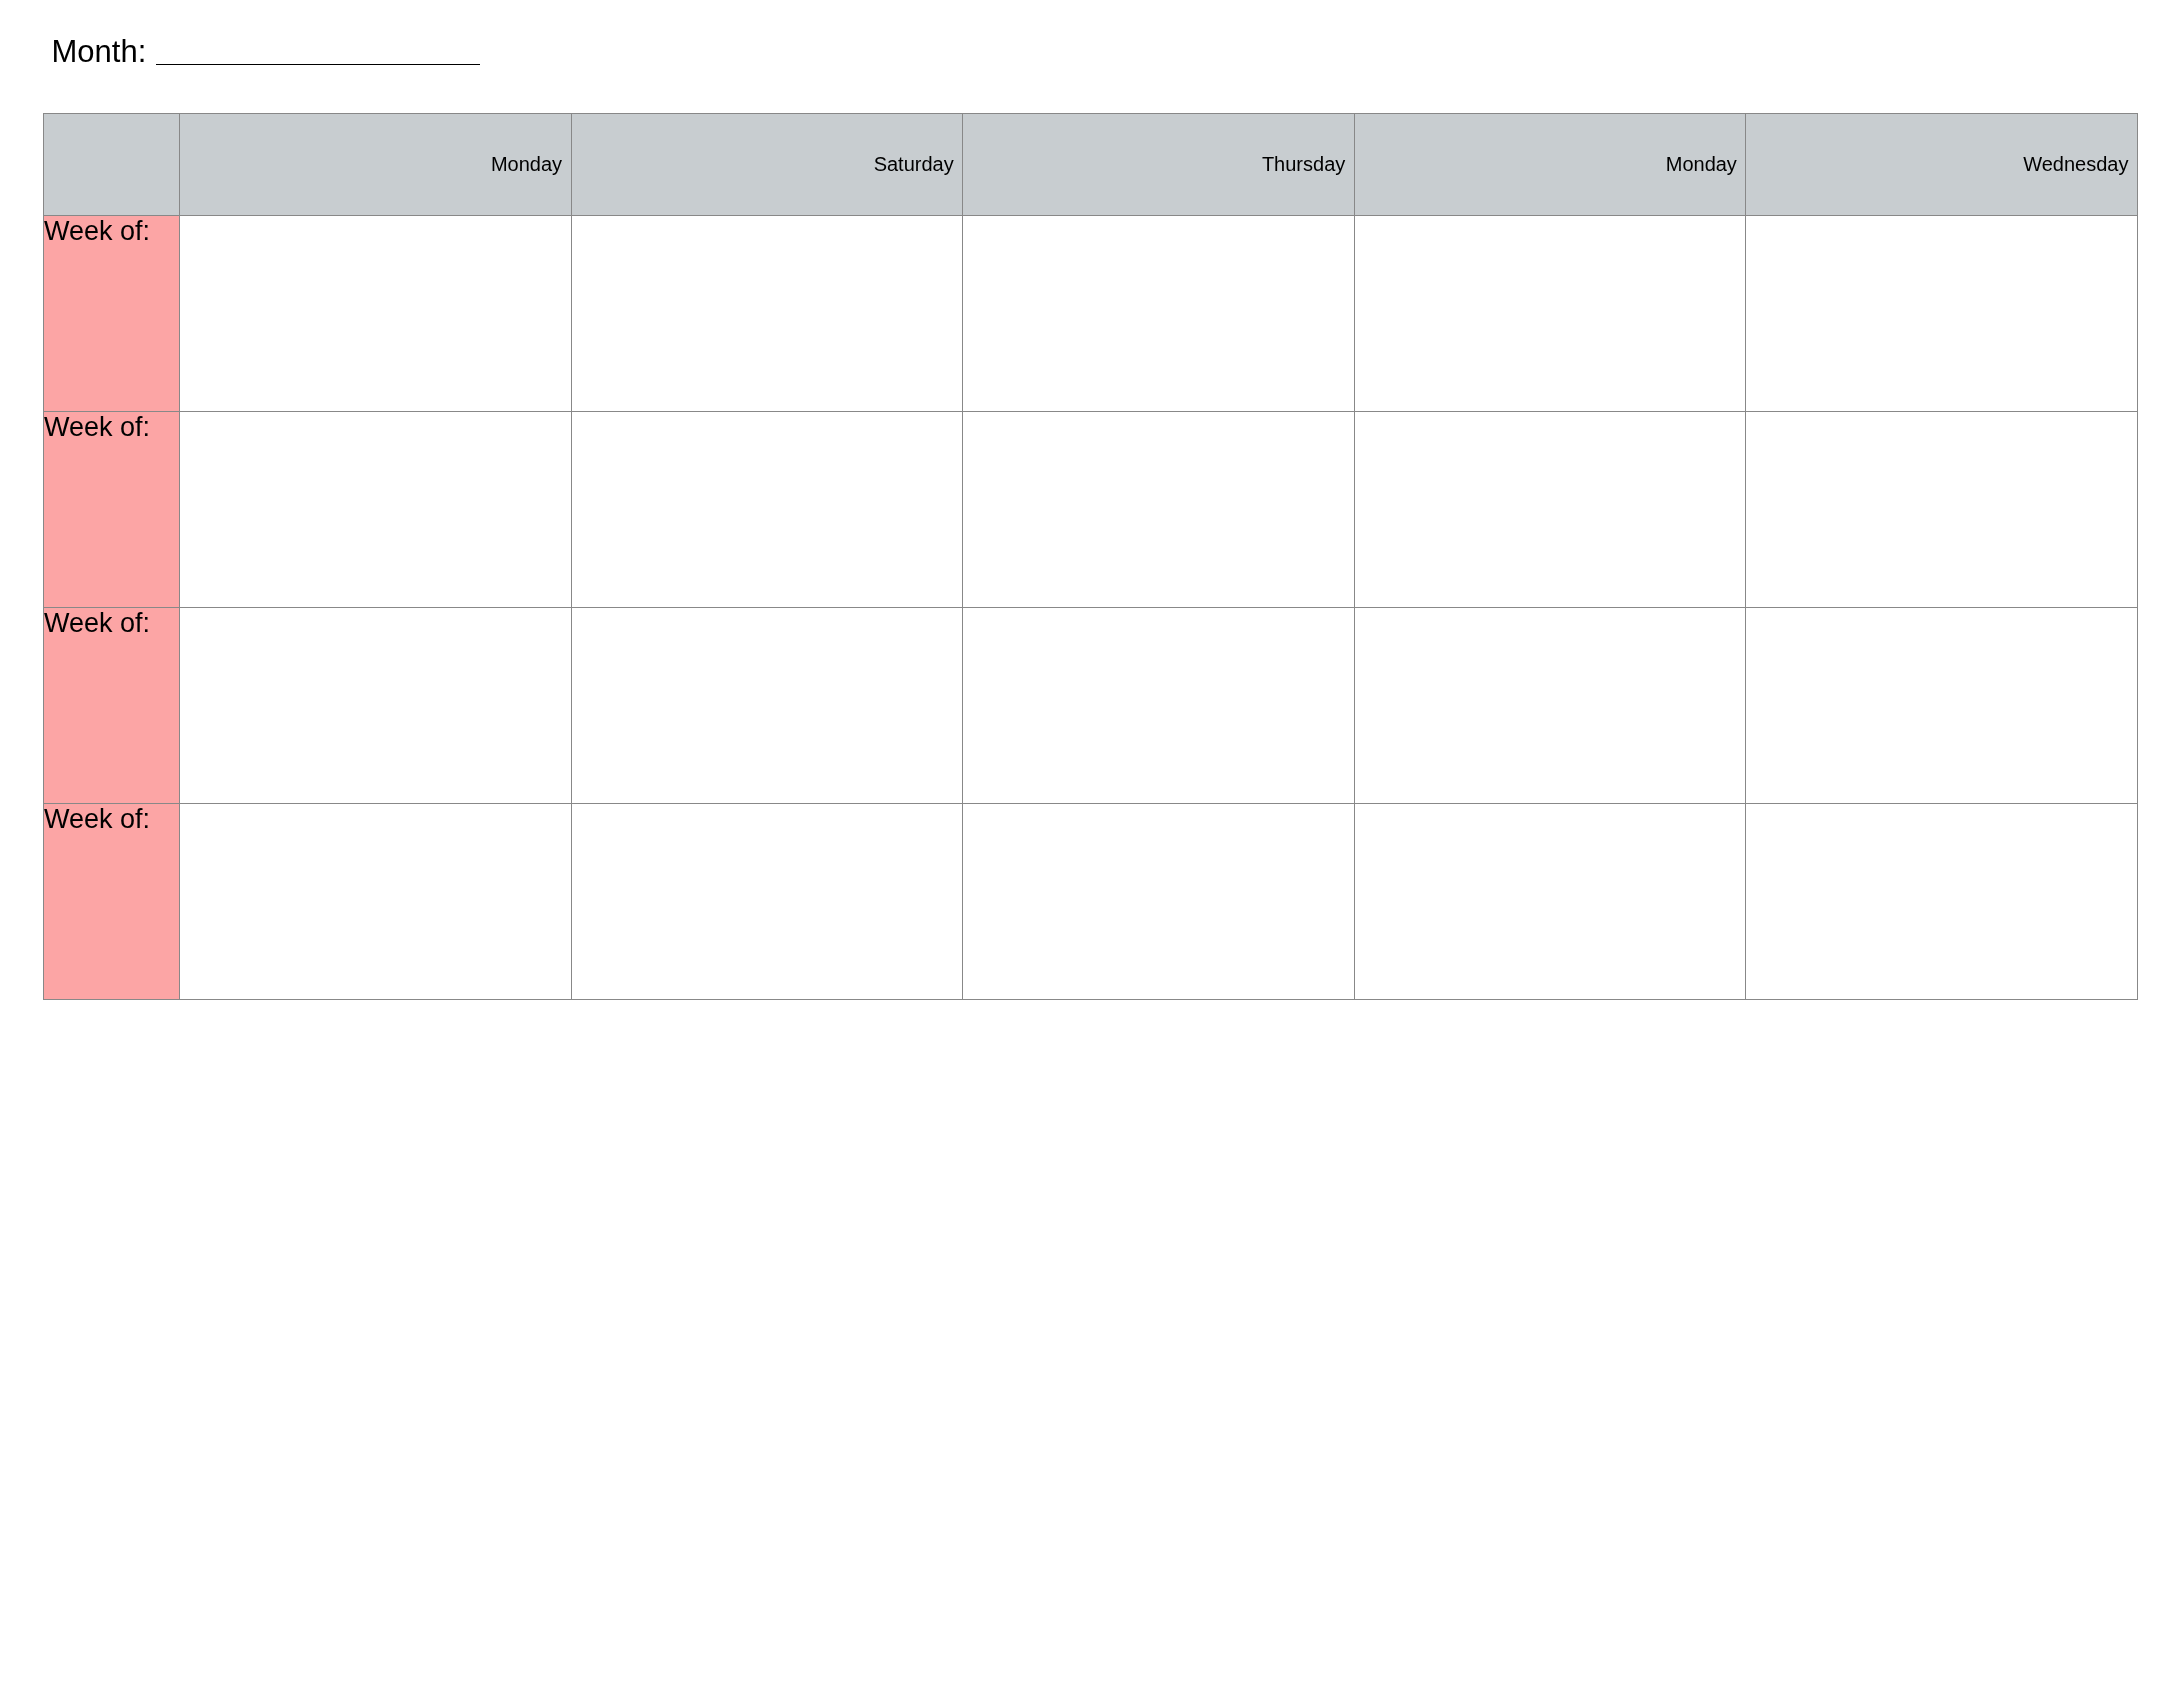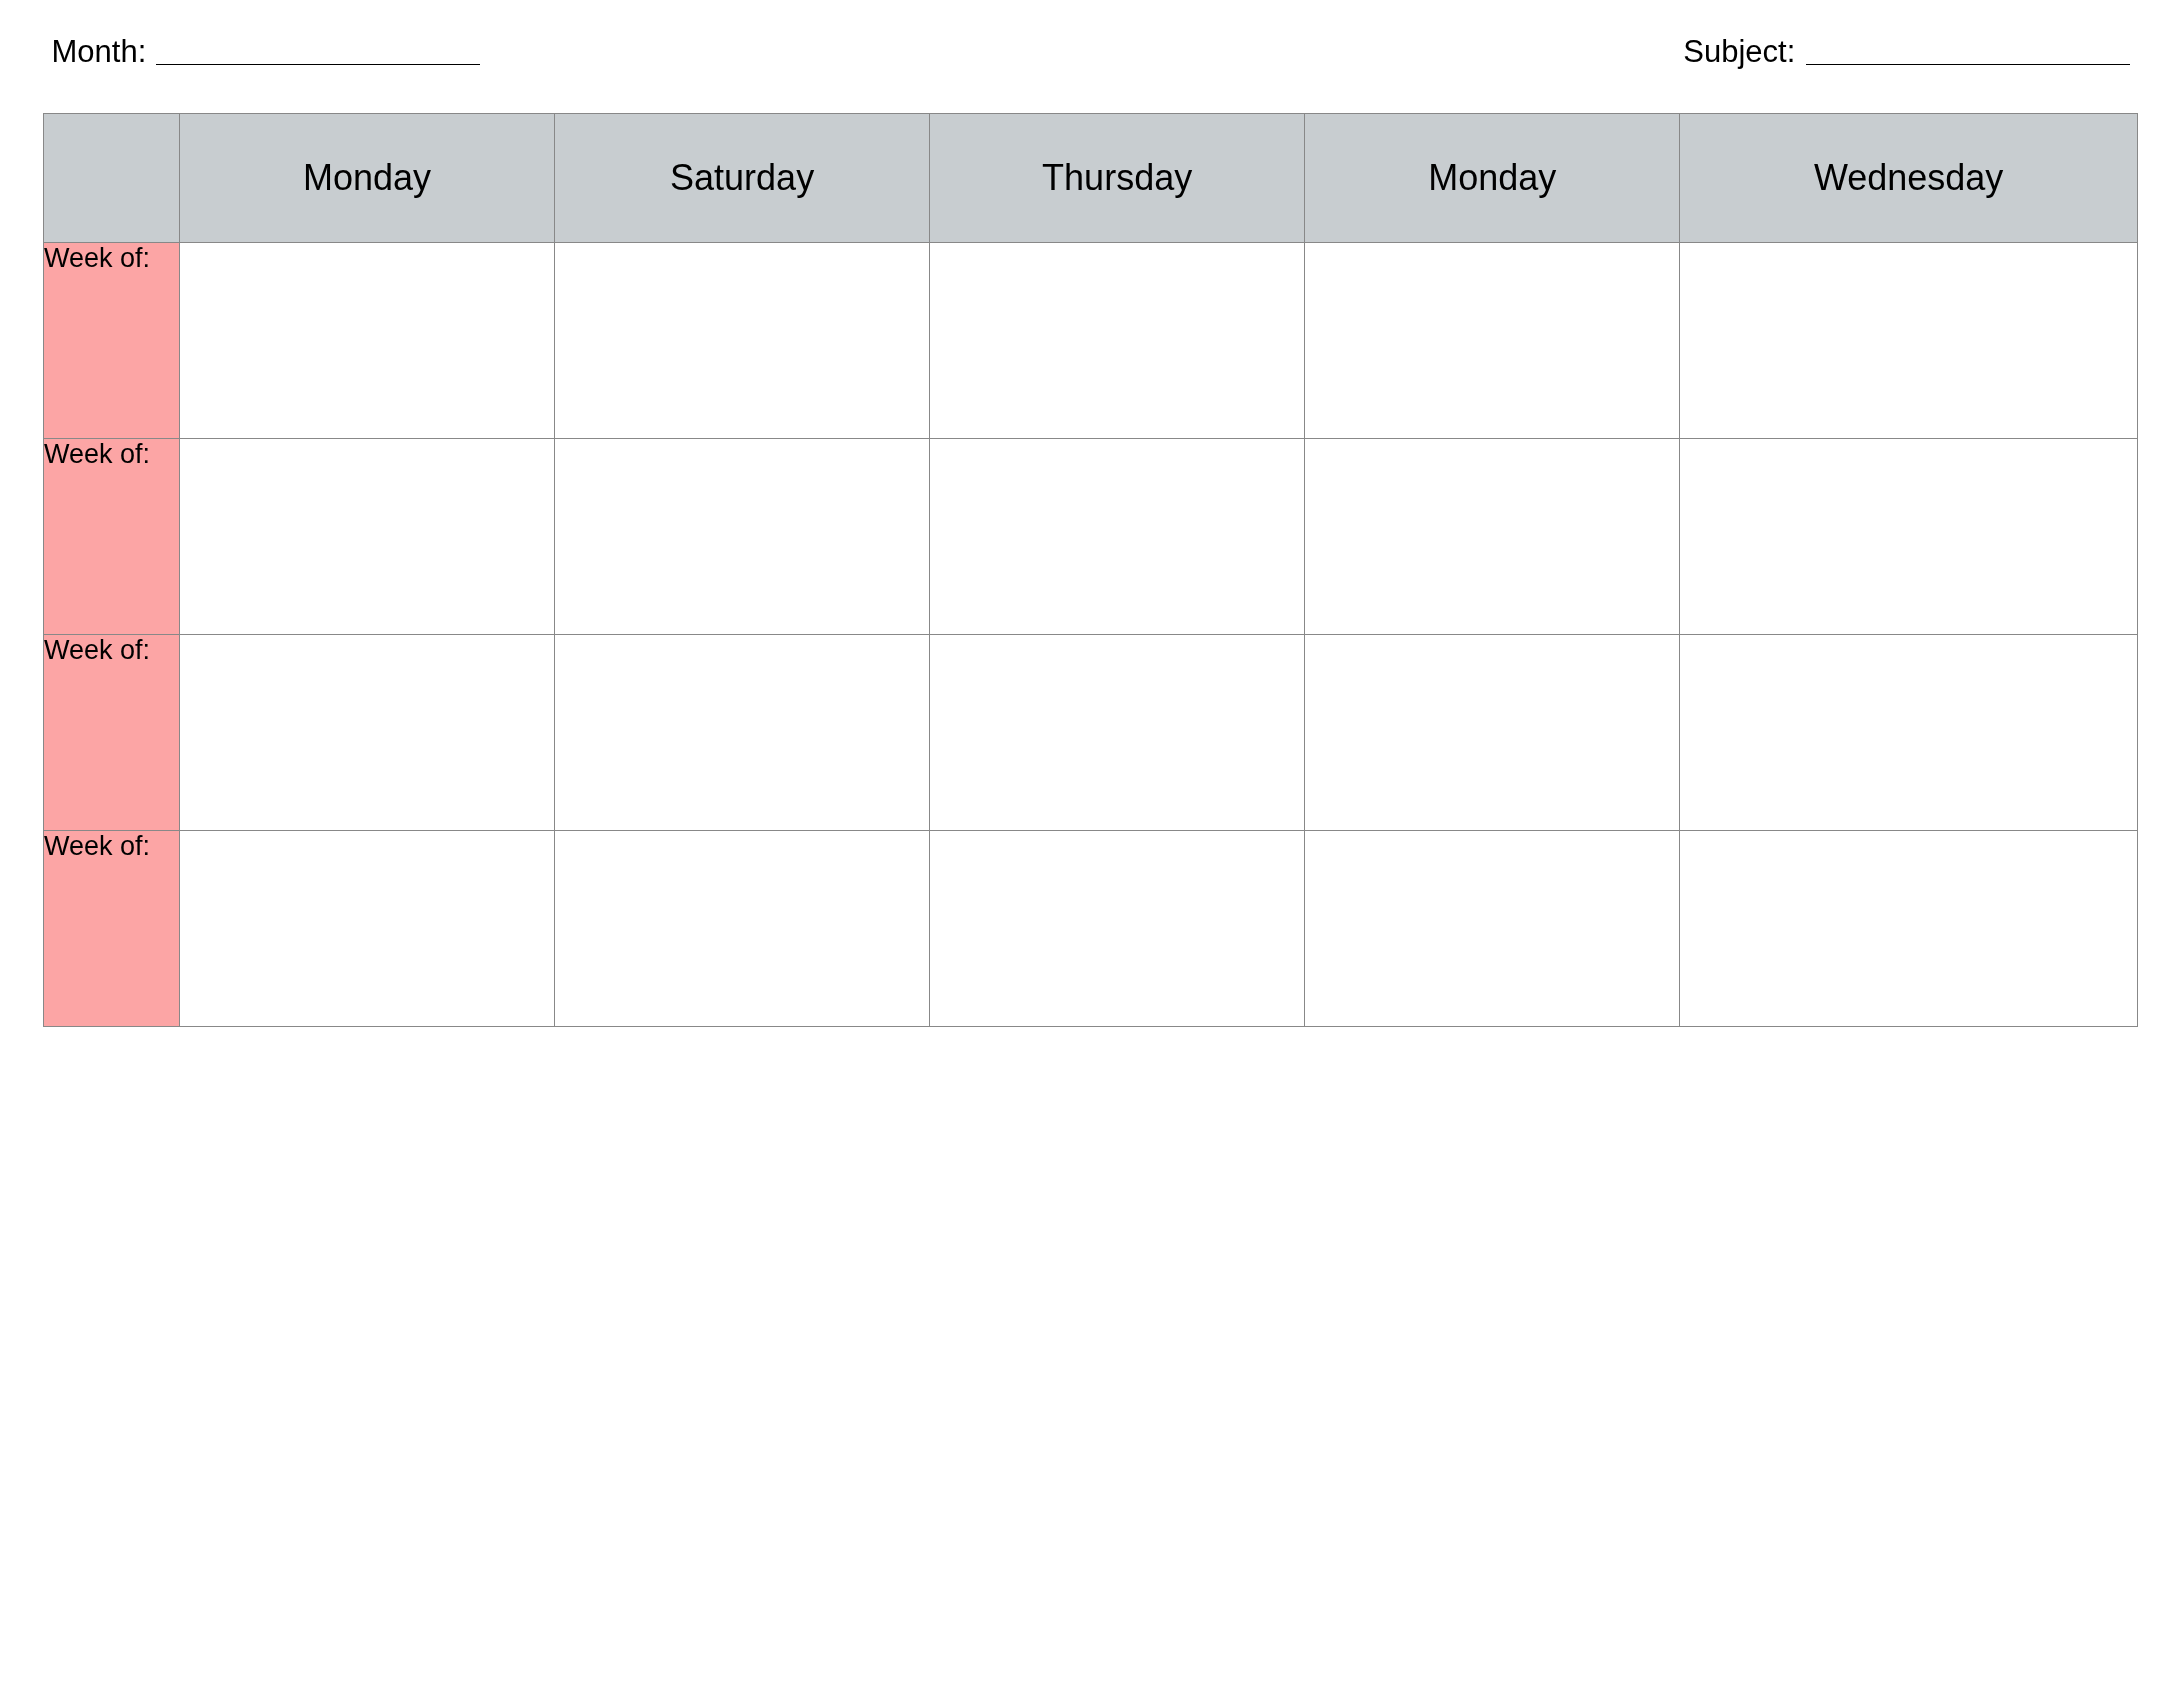--- a/index.html
+++ b/index.html
@@ -50,25 +50,25 @@
     }
 
     .calendar-table th,
     .calendar-table td {
       border: 0.9px solid #888;
       padding: 0;
     }
 
     .header-row th {
       background-color: #c8cdd0;
-      text-align: center;
-      font-size: 36px;
+      text-align: right;
+      font-size: 20px;
       font-weight: normal;
       padding: 24px 8.5px;
-      height: 129px;
+      height: 102px;
     }
 
     .header-row th.empty-header {
       background-color: #c8cdd0;
       width: 136px;
     }
 
     .week-row td {
       height: 196px;
       vertical-align: top;
@@ -87,24 +87,20 @@
       background-color: #ffffff;
       min-width: 170px;
     }
   </style>
 </head>
 <body>
 
 <div class="header">
   <div class="header-field">
     <span class="header-field-label">Month:</span>
-    <span class="header-field-line"></span>
-  </div>
-  <div class="header-field">
-    <span class="header-field-label">Subject:</span>
     <span class="header-field-line"></span>
   </div>
 </div>
 
 <table class="calendar-table">
   <thead>
     <tr class="header-row">
       <th class="empty-header"></th>
       <th>Monday</th>
       <th>Saturday</th>

